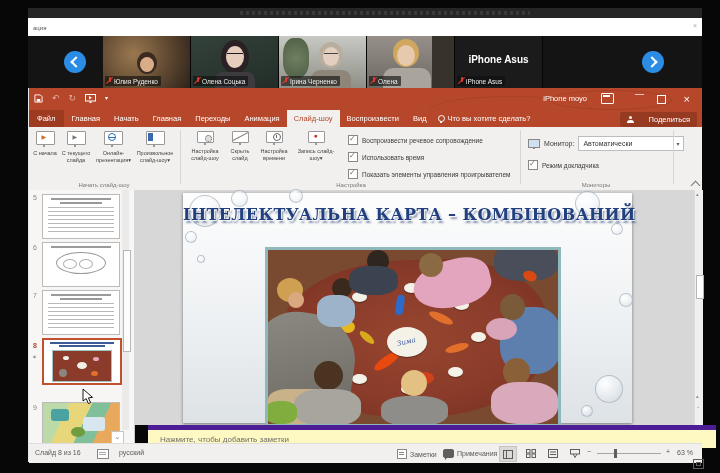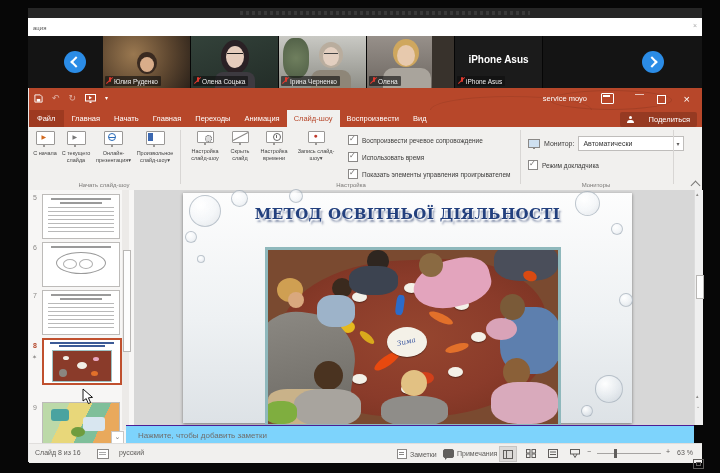--- a/index.html
+++ b/index.html
@@ -116,21 +116,21 @@
   .node{background:#f4f1e8;border-radius:50%;box-shadow:0 1px 1px rgba(0,0,0,.35);}
   .spoke{border-radius:50%;}
   .zima{font-family:"DejaVu Serif",serif;font-style:italic;font-size:7px;color:#3b57a0;transform:rotate(-12deg);}
 
   
   .cscroll{top:190px;left:694px;width:8px;height:235px;background:#efefef;border-left:1px solid #dcdcdc;}
   .cscroll .a{position:absolute;left:1px;font-size:5px;color:#8a8886;line-height:5px;}
   .cscroll .th{position:absolute;left:0.5px;top:85px;width:6px;height:22px;background:#fdfdfd;border:1px solid #b9b7b5;}
 
   
-  .notes{top:425px;left:126px;width:568px;height:18px;background:#7dd3fc;border-top:1px solid #4c1d95;}
+  .notes{top:425px;left:148px;width:568px;height:18px;background:#fef9c3;border-top:5px solid #4c1d95;}
   .notes-text{left:12px;top:5px;font-size:8px;color:#6f6d6b;}
   .status{top:443px;left:29px;width:673px;height:19px;background:#f1f0ee;border-top:1px solid #e0dedc;
           font-size:7px;color:#5c5a58;}
   .sb-item{top:5px;}
   .spell{width:10px;height:8px;border:1px solid #8a8886;background:#fff;position:relative;}
   .spell::after{content:"";position:absolute;left:1px;top:2px;width:7px;height:1px;background:#aaa;box-shadow:0 2px 0 #aaa;}
   .noteicon{width:8px;height:8px;border:1px solid #8a8886;background:#fff;position:relative;}
   .noteicon::after{content:"";position:absolute;left:1px;top:2px;width:5px;height:1px;background:#8a8886;box-shadow:0 2px 0 #8a8886;}
   .bubbleicon{width:9px;height:7px;border:1px solid #605e5c;border-radius:2px;position:relative;background:#605e5c;}
   .bubbleicon::after{content:"";position:absolute;left:1px;bottom:-3px;width:0;height:0;
@@ -245,39 +245,43 @@
       </svg>
       <span class="g dim">↶</span>
       <span class="g dim">↻</span>
       <svg width="11" height="9" viewBox="0 0 11 9">
         <rect x="0.5" y="0.5" width="10" height="6.5" fill="none" stroke="#fff" stroke-width="1"></rect>
         <path d="M4 2 l3 1.8 l-3 1.8 z" fill="#fff"></path>
         <rect x="4.5" y="7.5" width="2" height="1.5" fill="#fff"></rect>
       </svg>
       <span class="g" style="font-size:6px;">▾</span>
     </div>
-    <div class="abs acct txt">service moyo</div>
+    <div class="abs acct txt">iPhone moyo</div>
     <div class="abs ribbon-opts">
         <i></i>
       </div>
     <div class="abs winctl" style="right:58px;top:1px;">—</div>
     <div class="abs winctl" style="right:36px;top:7px;"><span class="restore-box"></span></div>
     <div class="abs winctl" style="right:12px;font-size:11px;">×</div>
   </div>
 
   <div class="abs ppt-tabs">
     <div class="tab file txt">Файл</div>
     <div class="tab txt">Главная</div>
     <div class="tab txt">Начать</div>
     <div class="tab txt">Главная</div>
     <div class="tab txt">Переходы</div>
     <div class="tab txt">Анимация</div>
     <div class="tab active txt">Слайд-шоу</div>
     <div class="tab txt">Воспроизвести</div>
     <div class="tab txt">Вид</div>
+    <div class="tellme">
+      <span class="bulb"></span>
+      <span class="txt">Что вы хотите сделать?</span>
+    </div>
     <div class="abs share-btn">
       <span class="person"></span>
       <span class="txt">Поделиться</span>
     </div>
   </div>
 
   <div class="abs ribbon">
 
     <div class="abs rbtn" style="left:4px;width:26px;">
       <div class="scr" style="width:17px;height:12px;">
@@ -432,21 +436,21 @@
     <div class="abs bubble" style="left:2px;top:38px;width:10px;height:10px;"></div>
     <div class="abs bubble" style="left:14px;top:62px;width:6px;height:6px;"></div>
     <div class="abs bubble" style="left:392px;top:-2px;width:23px;height:23px;"></div>
     <div class="abs bubble" style="left:428px;top:30px;width:10px;height:10px;"></div>
     <div class="abs bubble" style="left:436px;top:100px;width:12px;height:12px;"></div>
     <div class="abs bubble" style="left:412px;top:182px;width:26px;height:26px;"></div>
     <div class="abs bubble" style="left:398px;top:212px;width:10px;height:10px;"></div>
     <div class="abs bubble" style="left:356px;top:214px;width:12px;height:12px;"></div>
 
     <div class="abs slide-title">
-      <div class="l2 txt">МЕТОД ОСВІТНЬОЇ ДІЯЛЬНОСТІ</div>
+      <div class="l1 txt">ІНТЕЛЕКТУАЛЬНА  КАРТА – КОМБІНОВАНИЙ</div>
     </div>
   </div>
 
   <div class="abs photo">
     <div class="abs rug"></div>
 
     <div class="abs spoke" style="left:55%;top:37%;width:26px;height:8px;background:#e2702a;transform:rotate(25deg);"></div>
     <div class="abs spoke" style="left:61%;top:54%;width:24px;height:8px;background:#e2702a;transform:rotate(-15deg);"></div>
     <div class="abs spoke" style="left:36%;top:61%;width:30px;height:10px;background:#e8490f;transform:rotate(-35deg);"></div>
     <div class="abs spoke" style="left:51%;top:70%;width:18px;height:12px;background:#d2401a;"></div>

